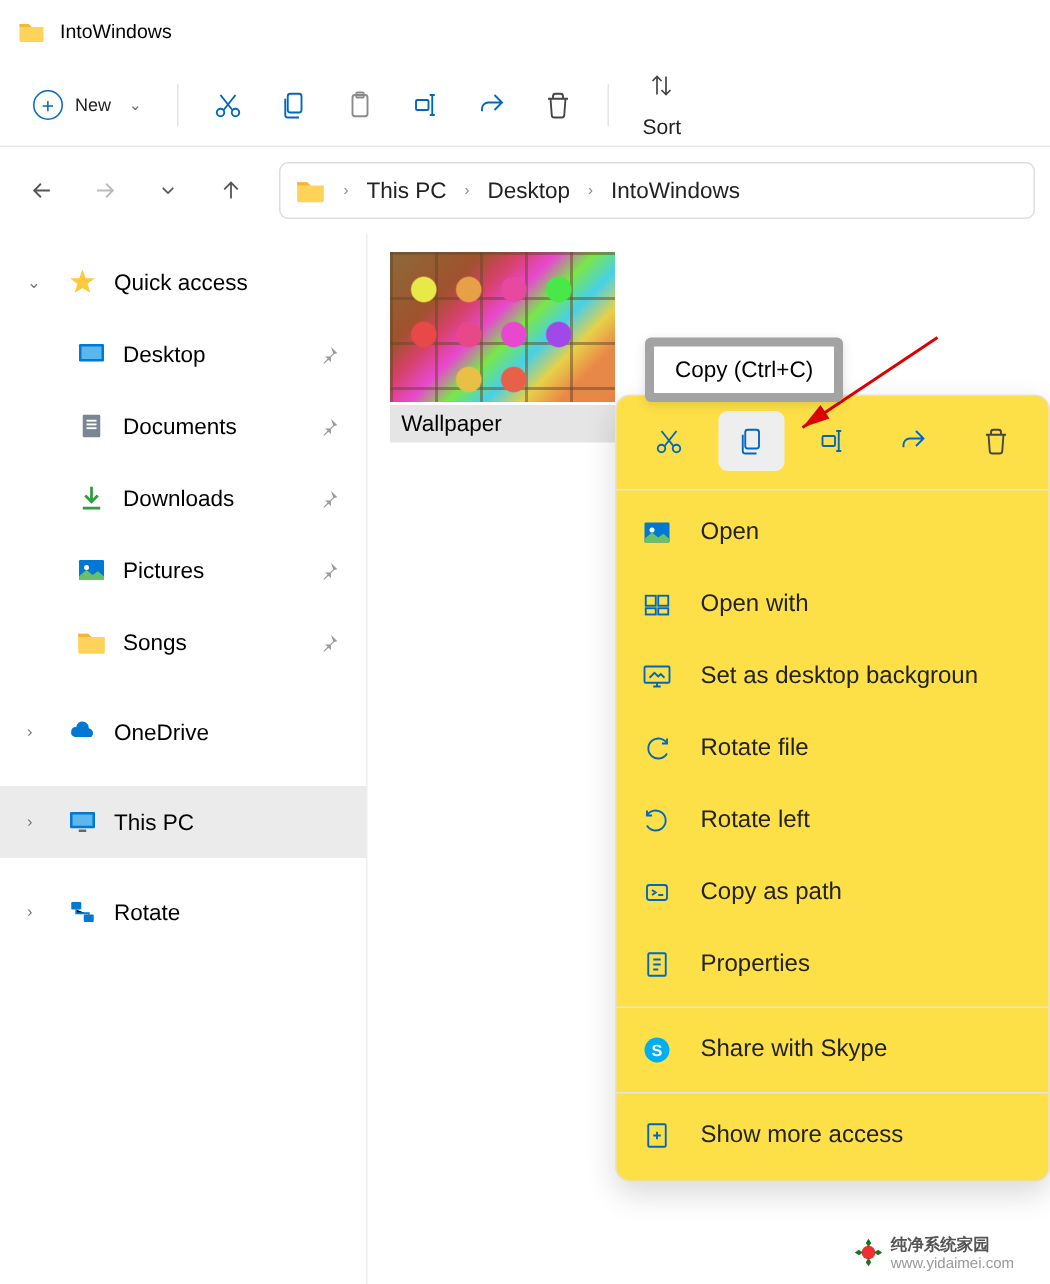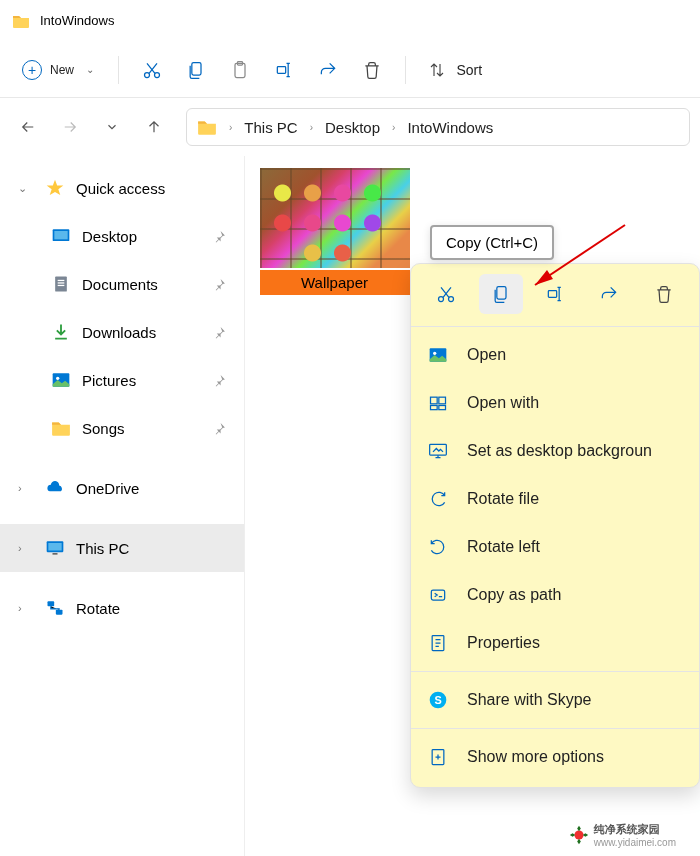--- a/index.html
+++ b/index.html
@@ -61,20 +61,21 @@
       color: #3a5a8a;
     }
     .toolbar-sort {
       display: flex;
       align-items: center;
       gap: 10px;
       padding: 7px 10px;
       border-radius: 6px;
       cursor: pointer;
       color: #222;
+      flex-direction: column;
     }
     .navbar {
       height: 58px;
       display: flex;
       align-items: center;
       padding: 0 10px;
       gap: 6px;
     }
     .nav-btn {
       width: 36px; height: 36px;
@@ -154,48 +155,47 @@
         radial-gradient(circle at 55% 25%, #e848a0 8px, transparent 9px),
         radial-gradient(circle at 75% 25%, #48e848 8px, transparent 9px),
         radial-gradient(circle at 15% 55%, #e84848 8px, transparent 9px),
         radial-gradient(circle at 35% 55%, #e8488a 8px, transparent 9px),
         radial-gradient(circle at 55% 55%, #e848d0 8px, transparent 9px),
         radial-gradient(circle at 75% 55%, #a048e8 8px, transparent 9px),
         radial-gradient(circle at 35% 85%, #e8c048 8px, transparent 9px),
         radial-gradient(circle at 55% 85%, #e86048 8px, transparent 9px);
     }
     .file-label {
-      background: #f97316;
+      background: #e5e5e5;
       padding: 4px 8px;
       font-size: 15px;
       width: 150px;
-      text-align: center;
     }
     .tooltip {
       position: absolute;
       top: 225px; left: 430px;
       background: #fff;
-      border: 2px solid #a3a3a3;
+      border: 6px solid #a3a3a3;
       border-radius: 4px;
       padding: 7px 14px;
       font-size: 15px;
       box-shadow: 0 2px 8px rgba(0,0,0,.12);
       z-index: 12;
     }
     .arrow {
       position: absolute;
       top: 215px; left: 525px;
       width: 110px; height: 80px;
       z-index: 11;
     }
     .context-menu {
       position: absolute;
       top: 263px; left: 410px;
       width: 290px;
-      background: #fef9c3;
+      background: #fde047;
       border: 1px solid #e2e2e2;
       border-radius: 10px;
       box-shadow: 0 8px 20px rgba(0,0,0,.15);
       padding: 6px 0;
       z-index: 10;
     }
     .cm-quickactions {
       display: flex;
       justify-content: space-around;
       padding: 4px 8px 8px;
@@ -590,21 +590,21 @@
     <span>Share with Skype</span>
   </div>
   <div class="cm-divider"></div>
   <div class="cm-item">
     <span class="cm-icon">
       <svg width="20" height="20" viewBox="0 0 24 24" fill="none" stroke="#0067c0" stroke-width="1.5">
           <rect x="5" y="3" width="14" height="18" rx="1"></rect>
           <path d="M12 9v6M9 12h6"></path>
         </svg>
     </span>
-    <span>Show more options</span>
+    <span>Show more access</span>
   </div>
 </div>
 
 <div class="watermark">
   <svg width="22" height="22" viewBox="0 0 24 24">
       <circle cx="12" cy="12" r="5" fill="#f03030"></circle>
       <path d="M12 2l2 3-2 3-2-3zM12 22l2-3-2-3-2 3zM2 12l3-2 3 2-3 2zM22 12l-3-2-3 2 3 2z" fill="#207020"></path>
     </svg>
   <div>
     <div style="font-weight:bold;color:#555">纯净系统家园</div>

